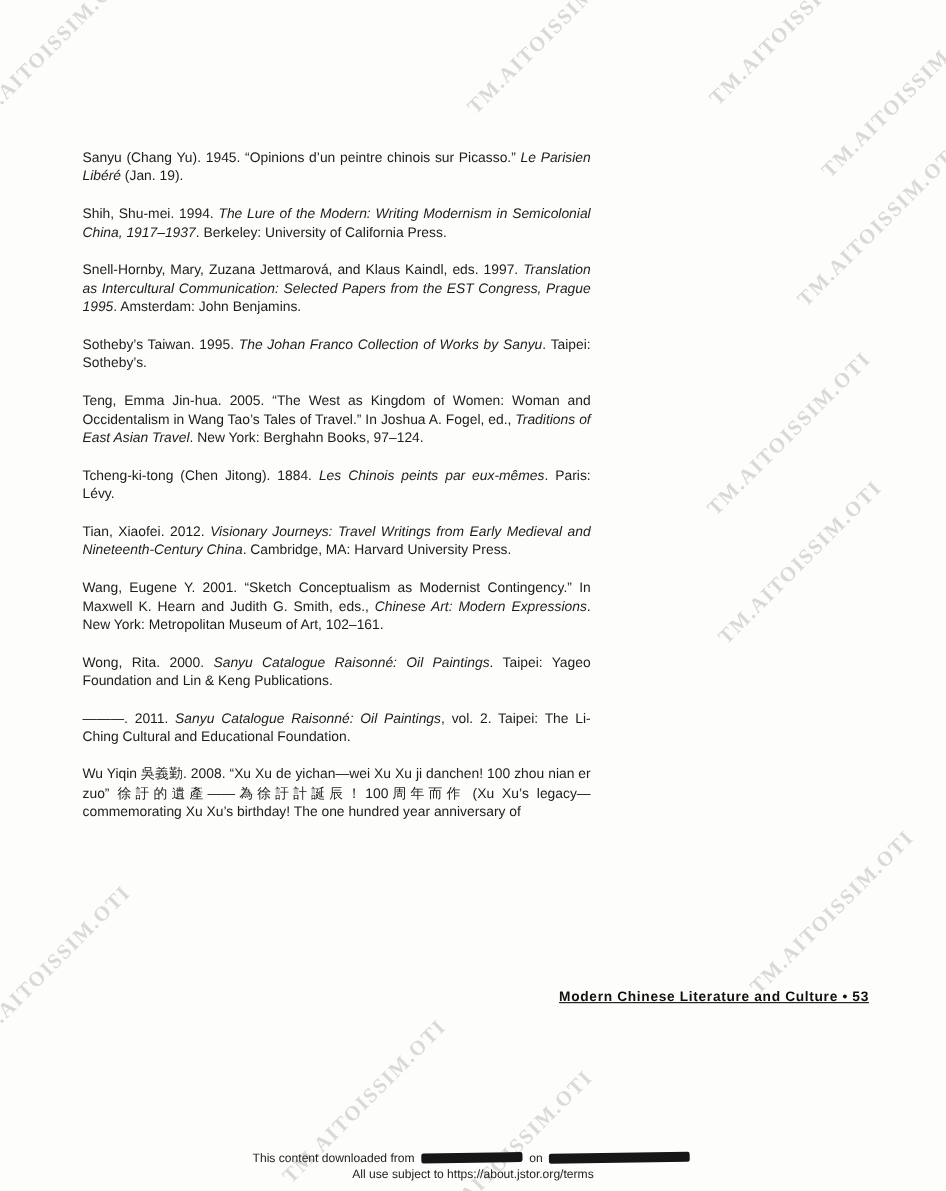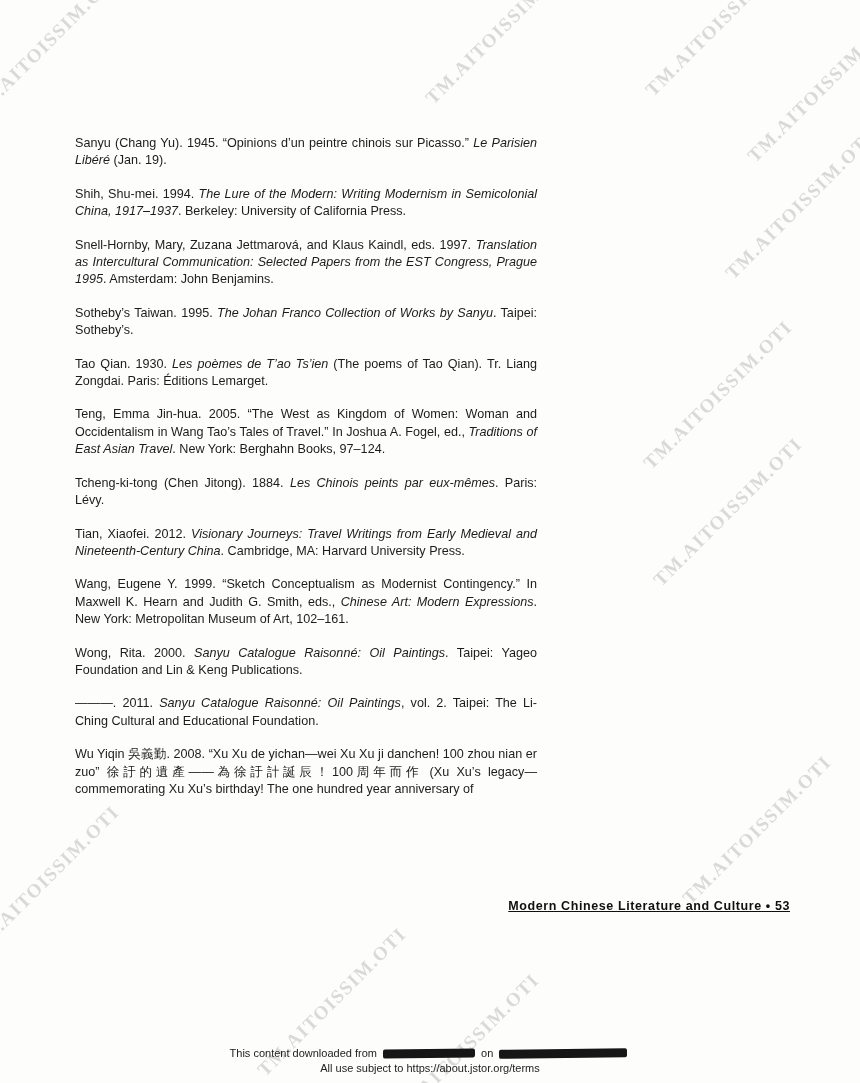--- a/index.html
+++ b/index.html
@@ -80,25 +80,24 @@
       <span class="wm" style="left: 45px; top: 880px;">TM.AITOISSIM.OTI</span>
       <span class="wm" style="left: 332px; top: 1002px;">TM.AITOISSIM.OTI</span>
       <span class="wm" style="left: 465px; top: 1048px;">TM.AITOISSIM.OTI</span>
     </div>
 
   <div class="refs">
       <p class="ref"><span class="rm">Sanyu (Chang Yu). 1945. “Opinions d’un peintre chinois sur Picasso.” </span><span class="it">Le Parisien Libéré</span><span class="rm"> (Jan. 19).</span></p>
       <p class="ref"><span class="rm">Shih, Shu-mei. 1994. </span><span class="it">The Lure of the Modern: Writing Modernism in Semicolonial China, 1917–1937</span><span class="rm">. Berkeley: University of California Press.</span></p>
       <p class="ref"><span class="rm">Snell-Hornby, Mary, Zuzana Jettmarová, and Klaus Kaindl, eds. 1997. </span><span class="it">Translation as Intercultural Communication: Selected Papers from the EST Congress, Prague 1995</span><span class="rm">. Amsterdam: John Benjamins.</span></p>
       <p class="ref"><span class="rm">Sotheby’s Taiwan. 1995. </span><span class="it">The Johan Franco Collection of Works by Sanyu</span><span class="rm">. Taipei: Sotheby’s.</span></p>
-      <p class="ref"><span class="rm">Tao Qian. 1930. </span><span class="it">Les poèmes de T’ao Ts’ien</span><span class="rm"> (The poems of Tao Qian). Tr. Liang Zongdai. Paris: Éditions Lemarget.</span></p>
       <p class="ref"><span class="rm">Teng, Emma Jin-hua. 2005. “The West as Kingdom of Women: Woman and Occidentalism in Wang Tao’s Tales of Travel.” In Joshua A. Fogel, ed., </span><span class="it">Traditions of East Asian Travel</span><span class="rm">. New York: Berghahn Books, 97–124.</span></p>
       <p class="ref"><span class="rm">Tcheng-ki-tong (Chen Jitong). 1884. </span><span class="it">Les Chinois peints par eux-mêmes</span><span class="rm">. Paris: Lévy.</span></p>
       <p class="ref"><span class="rm">Tian, Xiaofei. 2012. </span><span class="it">Visionary Journeys: Travel Writings from Early Medieval and Nineteenth-Century China</span><span class="rm">. Cambridge, MA: Harvard University Press.</span></p>
-      <p class="ref"><span class="rm">Wang, Eugene Y. 1999. “Sketch Conceptualism as Modernist Contingency.” In Maxwell K. Hearn and Judith G. Smith, eds., </span><span class="it">Chinese Art: Modern Expressions</span><span class="rm">. New York: Metropolitan Museum of Art, 102–161.</span></p>
+      <p class="ref"><span class="rm">Wang, Eugene Y. 2001. “Sketch Conceptualism as Modernist Contingency.” In Maxwell K. Hearn and Judith G. Smith, eds., </span><span class="it">Chinese Art: Modern Expressions</span><span class="rm">. New York: Metropolitan Museum of Art, 102–161.</span></p>
       <p class="ref"><span class="rm">Wong, Rita. 2000. </span><span class="it">Sanyu Catalogue Raisonné: Oil Paintings</span><span class="rm">. Taipei: Yageo Foundation and Lin &amp; Keng Publications.</span></p>
       <p class="ref"><span class="rm">———. 2011. </span><span class="it">Sanyu Catalogue Raisonné: Oil Paintings</span><span class="rm">, vol. 2. Taipei: The Li-Ching Cultural and Educational Foundation.</span></p>
       <p class="ref"><span class="rm">Wu Yiqin 吳義勤. 2008. “Xu Xu de yichan—wei Xu Xu ji danchen! 100 zhou nian er zuo” 徐訏的遺產——為徐訏計誕辰！100周年而作 (Xu Xu’s legacy—commemorating Xu Xu’s birthday! The one hundred year anniversary of</span></p>
     </div>
 
   <div class="running-foot">Modern Chinese Literature and Culture • 53</div>
 
   <div class="jstor">
     <div>
       <span>This content downloaded from</span>

